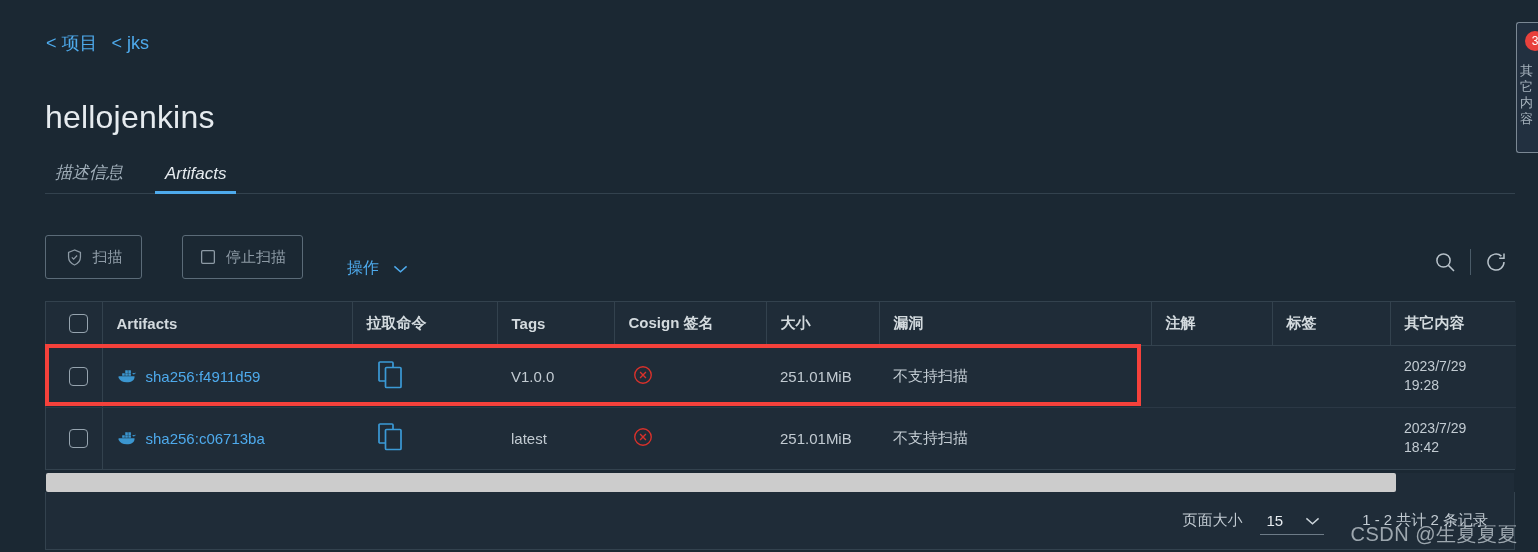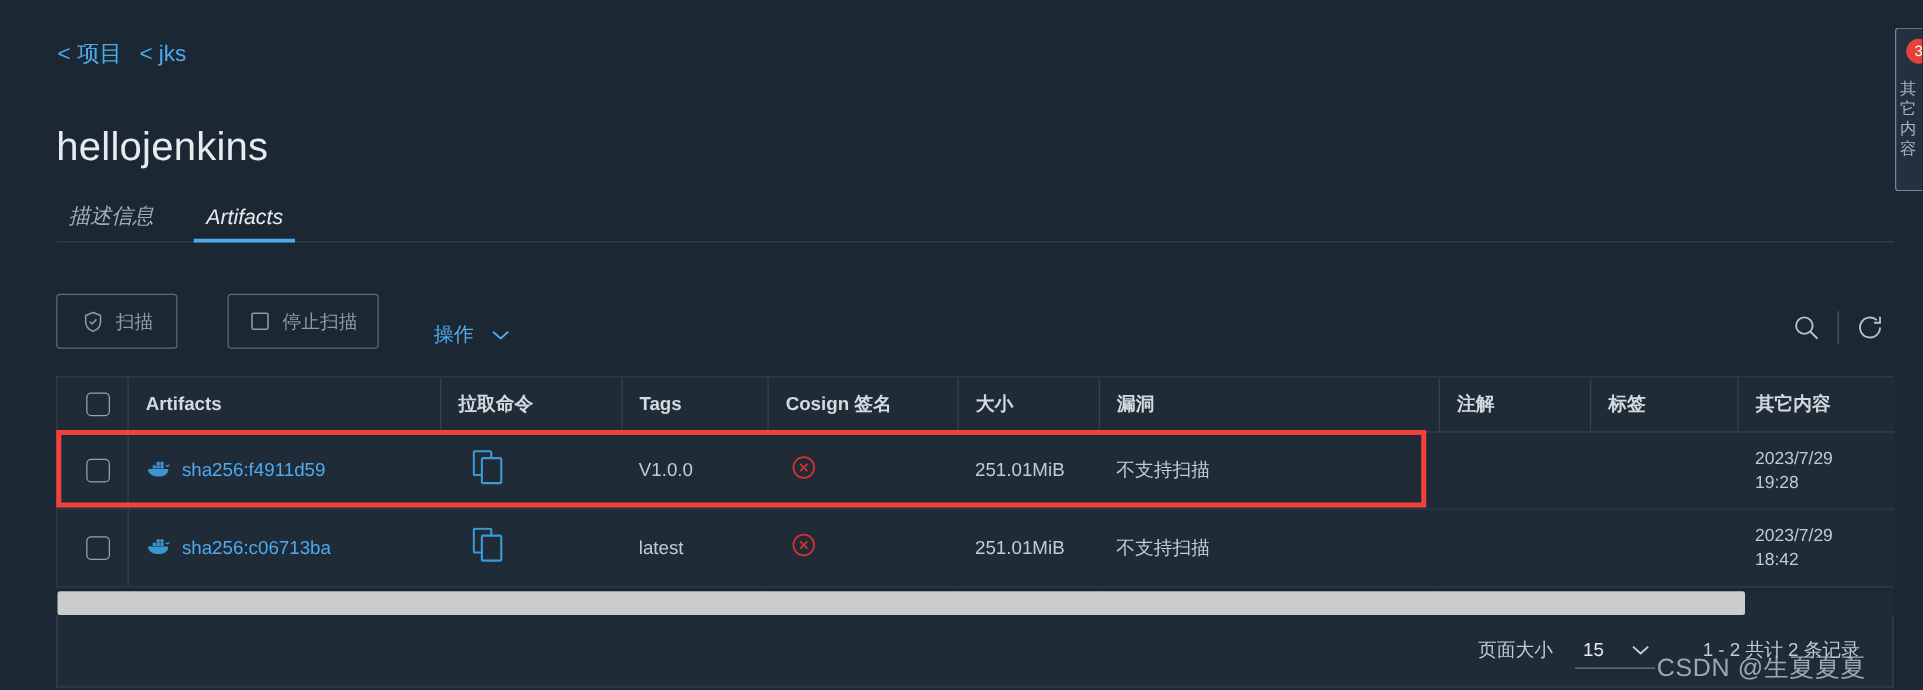--- a/index.html
+++ b/index.html
@@ -264,21 +264,21 @@
     margin-right: 38px;
     margin-top: 6px;
   }
   .total-records {
     font-size: 15px;
     color: #c2cbd2;
   }
 
   .watermark {
     position: absolute;
-    right: 45px; bottom: 4px;
+    right: 20px; bottom: 4px;
     font-size: 20px;
     color: #b9c2c9;
     opacity: .82;
     letter-spacing: .5px;
     pointer-events: none;
   }
 
   
   .right-panel {
     position: absolute;

